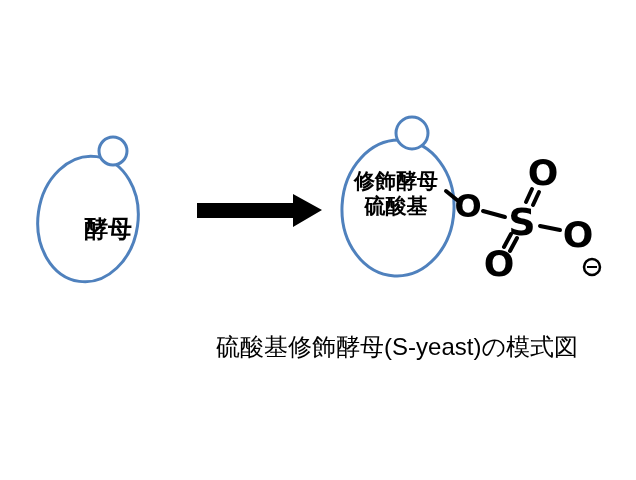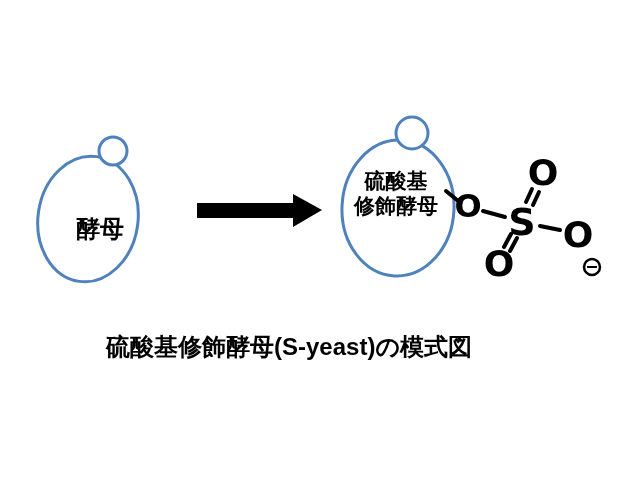--- a/index.html
+++ b/index.html
@@ -7,28 +7,28 @@
     width: 636px; height: 480px;
     background: #ffffff;
     font-family: "Liberation Sans", sans-serif;
     position: relative;
     overflow: hidden;
   }
   .stage { position: absolute; left: 0; top: 0; width: 636px; height: 480px; }
   svg.layer { position: absolute; left: 0; top: 0; }
   .label { position: absolute; color: #000; text-align: center; }
   .cell-label { font-weight: bold; }
-  #left-cell-label  { left: 46px;  top: 213px; width: 96px;  font-size: 24px; padding-left: 6px; }
+  #left-cell-label  { left: 54px;  top: 213px; width: 96px;  font-size: 24px; padding-left: 6px; }
   #right-cell-label { left: 340px; top: 168px; width: 112px; font-size: 21px; line-height: 25px; }
   #reagent {
     position: absolute; left: 133px; top: 162px; width: 215px;
     font-size: 22px; color: #000; white-space: nowrap; text-align: left;
   }
   #reagent sub { font-size: 15px; line-height: 0; }
-  #caption { left: 0; top: 331px; width: 578px; font-size: 24px; font-weight: bold; }
+  #caption { left: 0; top: 331px; width: 578px; font-size: 24px; font-weight: normal; text-align: right; }
   .chem {
     font-family: "DejaVu Sans", sans-serif;
     font-weight: bold;
     fill: #000;
   }
   .bond { stroke: #000; stroke-width: 4; stroke-linecap: round; }
 </style>
 </head>
 <body>
 
@@ -63,19 +63,19 @@
     <text class="chem" x="522" y="235" font-size="38" text-anchor="middle">S</text>
     <text class="chem" x="543" y="185" font-size="36" text-anchor="middle">O</text>
     <text class="chem" x="578" y="247" font-size="36" text-anchor="middle">O</text>
     <text class="chem" x="499" y="276" font-size="36" text-anchor="middle">O</text>
   </svg>
 
   <div class="label cell-label" id="left-cell-label">酵母</div>
 
 
   <div class="label cell-label" id="right-cell-label">
+    <div>修飾酵母</div>
     <div>硫酸基</div>
-    <div>修飾酵母</div>
   </div>
 
   <div class="label" id="caption">硫酸基修飾酵母(S-yeast)の模式図</div>
 
 </div>
 
 </body></html>

